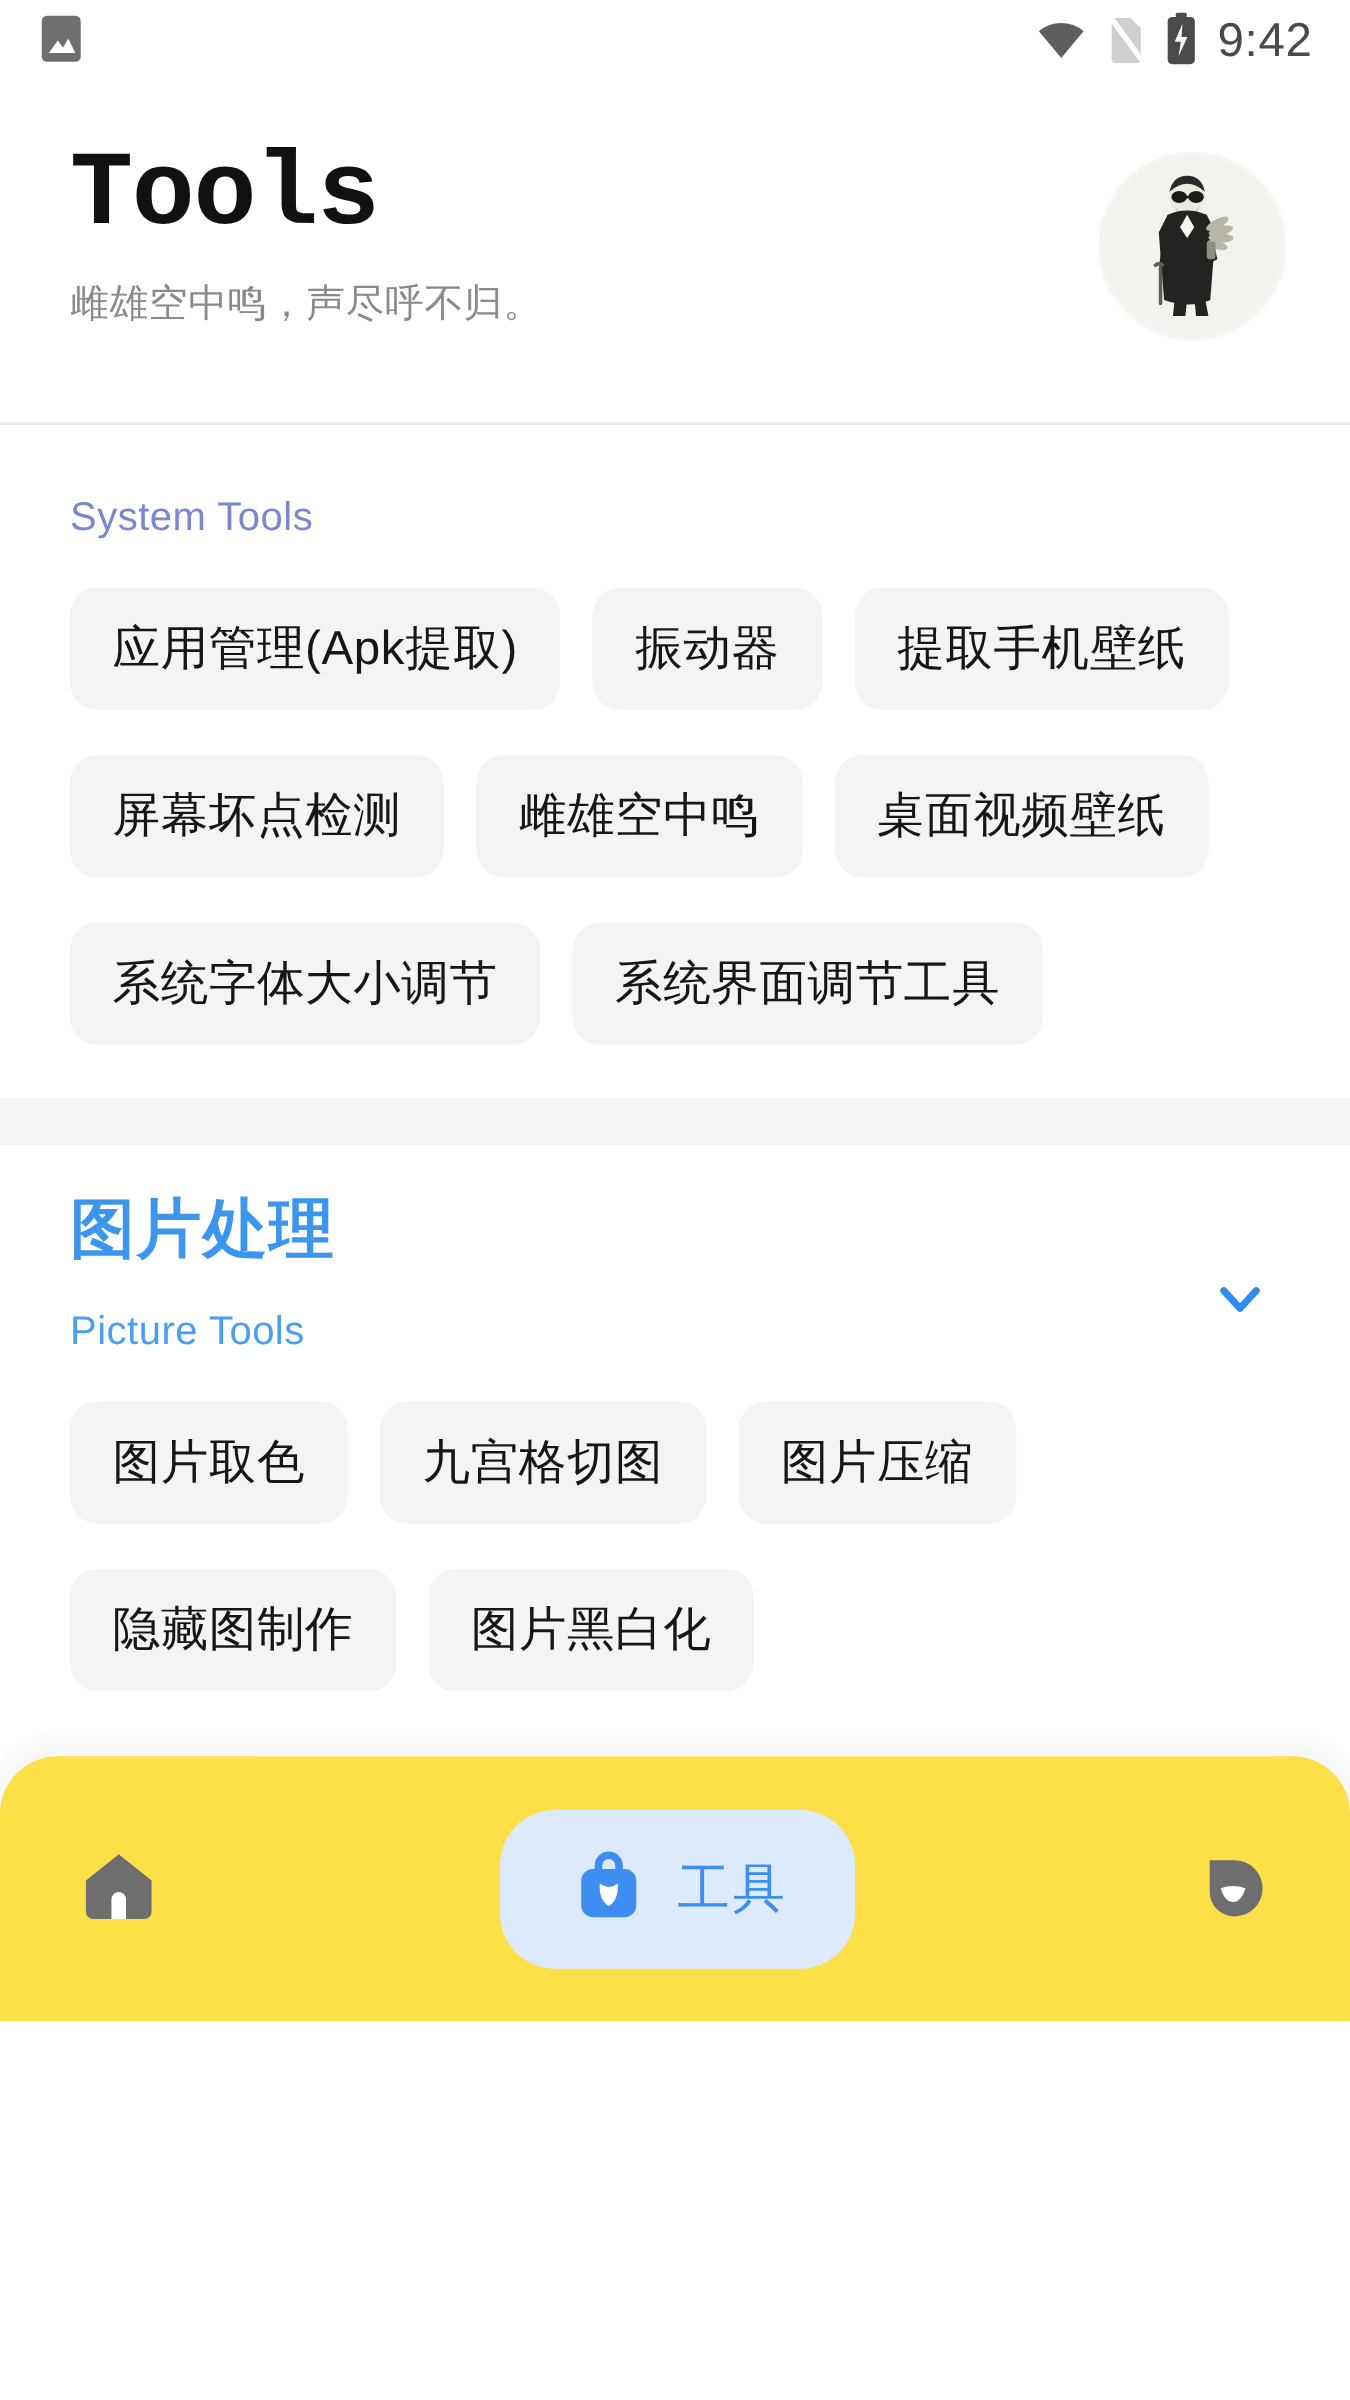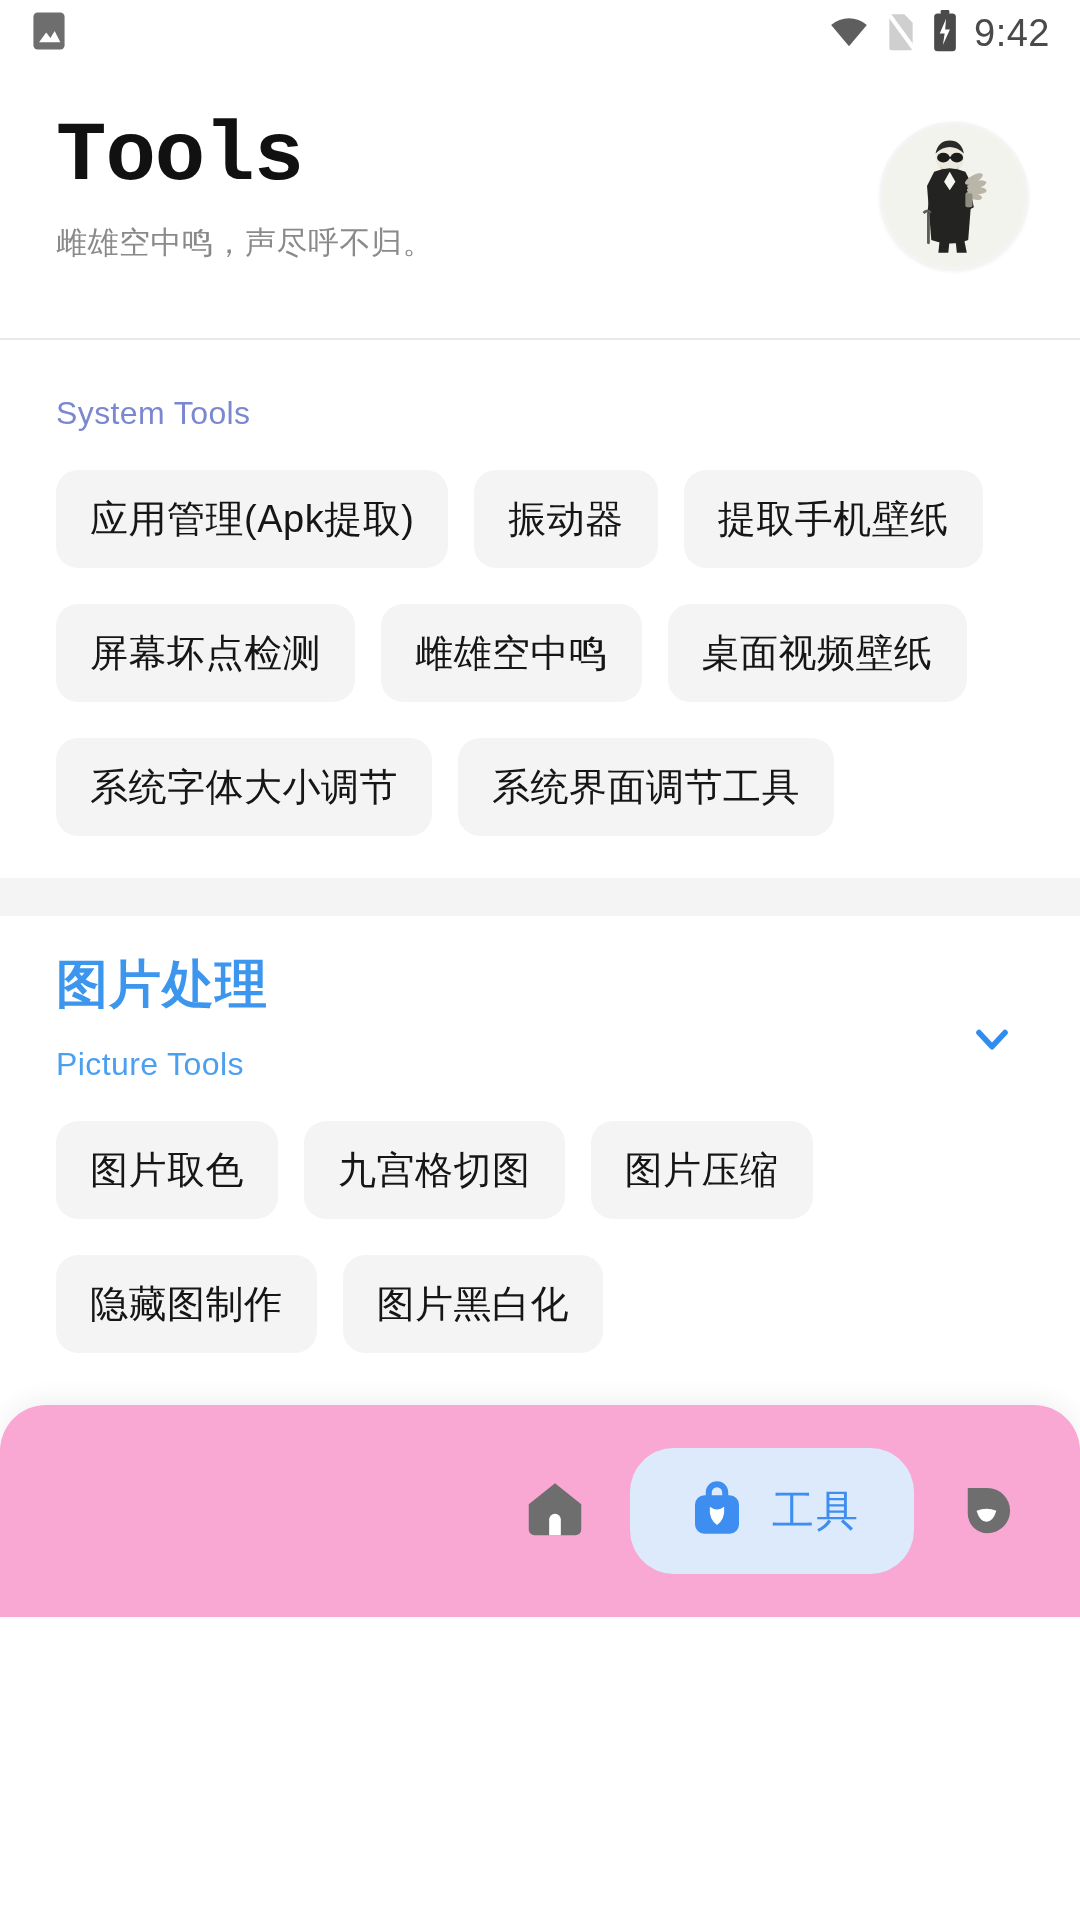--- a/index.html
+++ b/index.html
@@ -80,23 +80,23 @@
     padding:30px 34px; font-size:38px; color:#161616;
     line-height:1; white-space:nowrap;
     letter-spacing:0.5px;
   }
 
   .section-gap { height:38px; background:#f4f4f4; }
 
   
   .bottomnav {
     position:absolute; left:0; bottom:0; width:1080px; height:212px;
-    background:#f9a8d4; border-radius:46px 46px 0 0;
+    background:#fde047; border-radius:46px 46px 0 0;
     box-shadow:0 -6px 26px rgba(0,0,0,0.06);
-    display:flex; align-items:center; justify-content:flex-end;
+    display:flex; align-items:center; justify-content:space-between;
     z-index:50; padding:0 20px;
   }
   .navitem {
     display:flex; align-items:center; justify-content:center; gap:22px;
     padding:28px 40px; border-radius:44px;
   }
   .navitem.active { background:#ddeafc; padding:28px 54px; }
   .navlabel { font-size:42px; color:#3d8ef0; letter-spacing:2px; }
 </style>
 </head>

